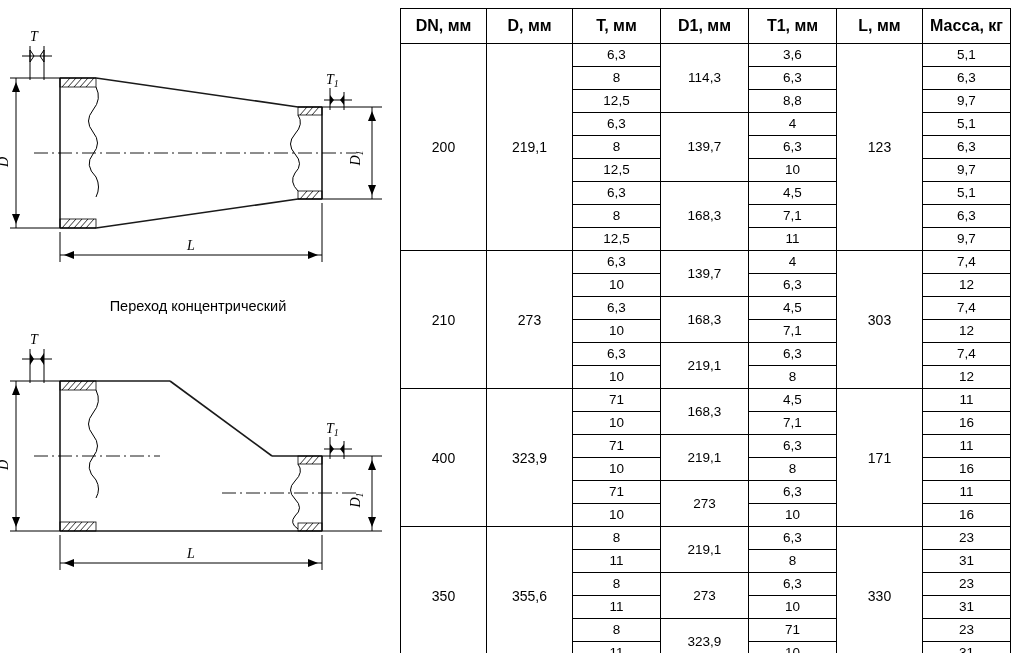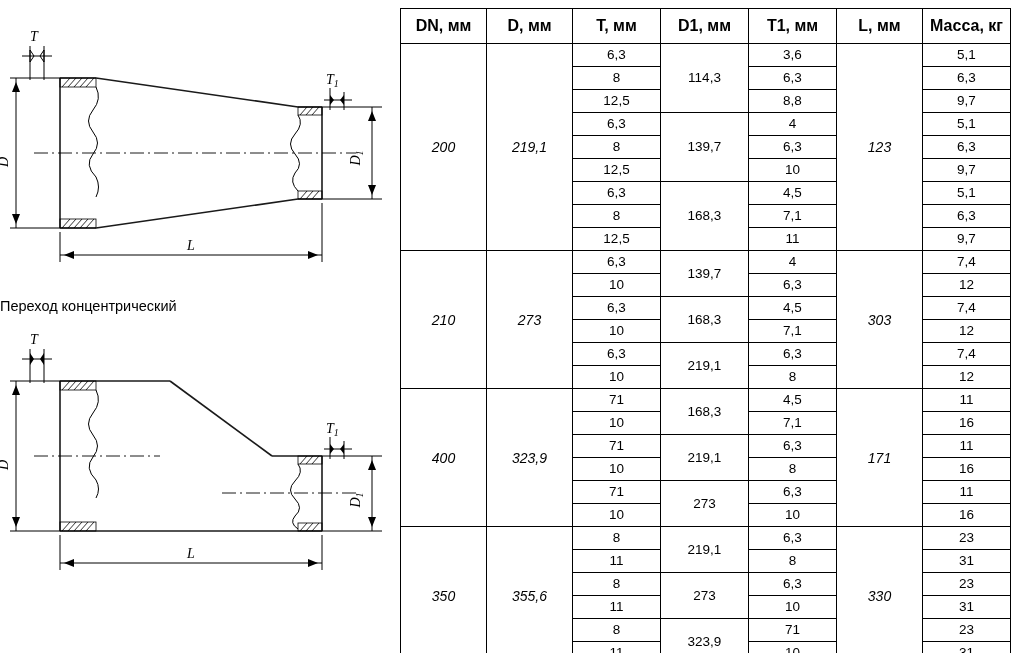--- a/index.html
+++ b/index.html
@@ -31,21 +31,21 @@
   }
   .fig {
     position: absolute;
     left: 0;
     width: 396px;
   }
   .fig-concentric { top: 10px; height: 300px; }
   .fig-eccentric  { top: 325px; height: 300px; }
 
   .fig-caption {
-    text-align: left;
+    text-align: center;
     font-size: 14.5px;
     font-family: "Liberation Sans", sans-serif;
     color: #000;
   }
   .cap-conc {
     position: absolute;
     top: 288px;
     left: 0;
     width: 396px;
   }
@@ -73,21 +73,20 @@
     box-sizing: border-box;
   }
   table.spec th {
     font-weight: bold;
     height: 34px;
     line-height: 34px;
     font-size: 16px;
   }
   table.spec td.group {
     font-size: 14px;
-    font-style: italic;
   }
   col.c-dn  { width: 86px; }
   col.c-d   { width: 86px; }
   col.c-t   { width: 88px; }
   col.c-d1  { width: 88px; }
   col.c-t1  { width: 88px; }
   col.c-l   { width: 86px; }
   col.c-m   { width: 88px; }
 
   

